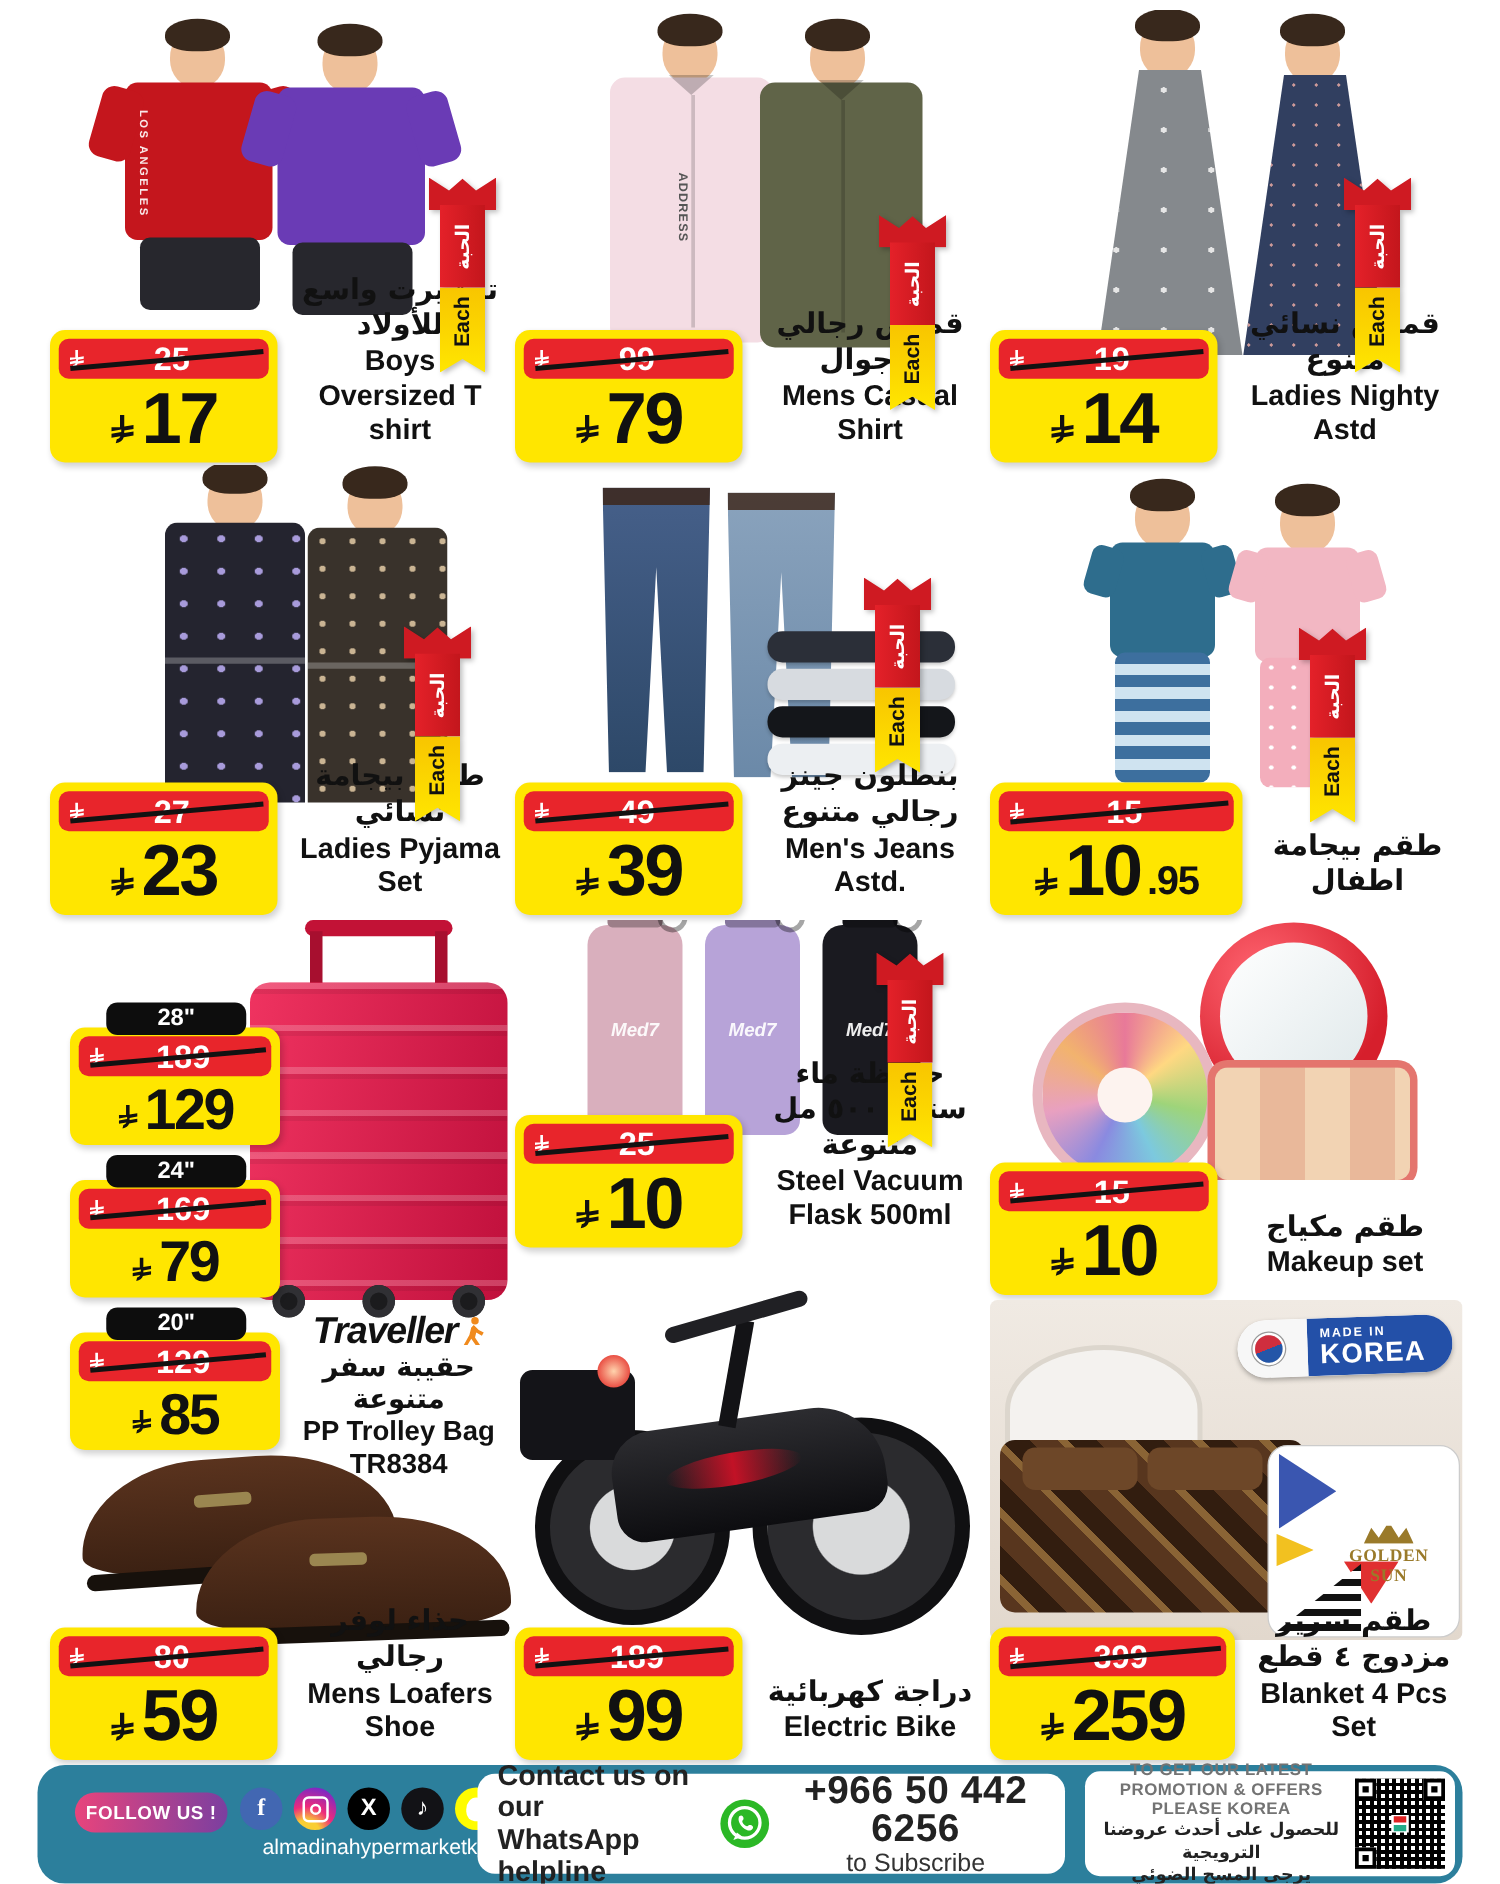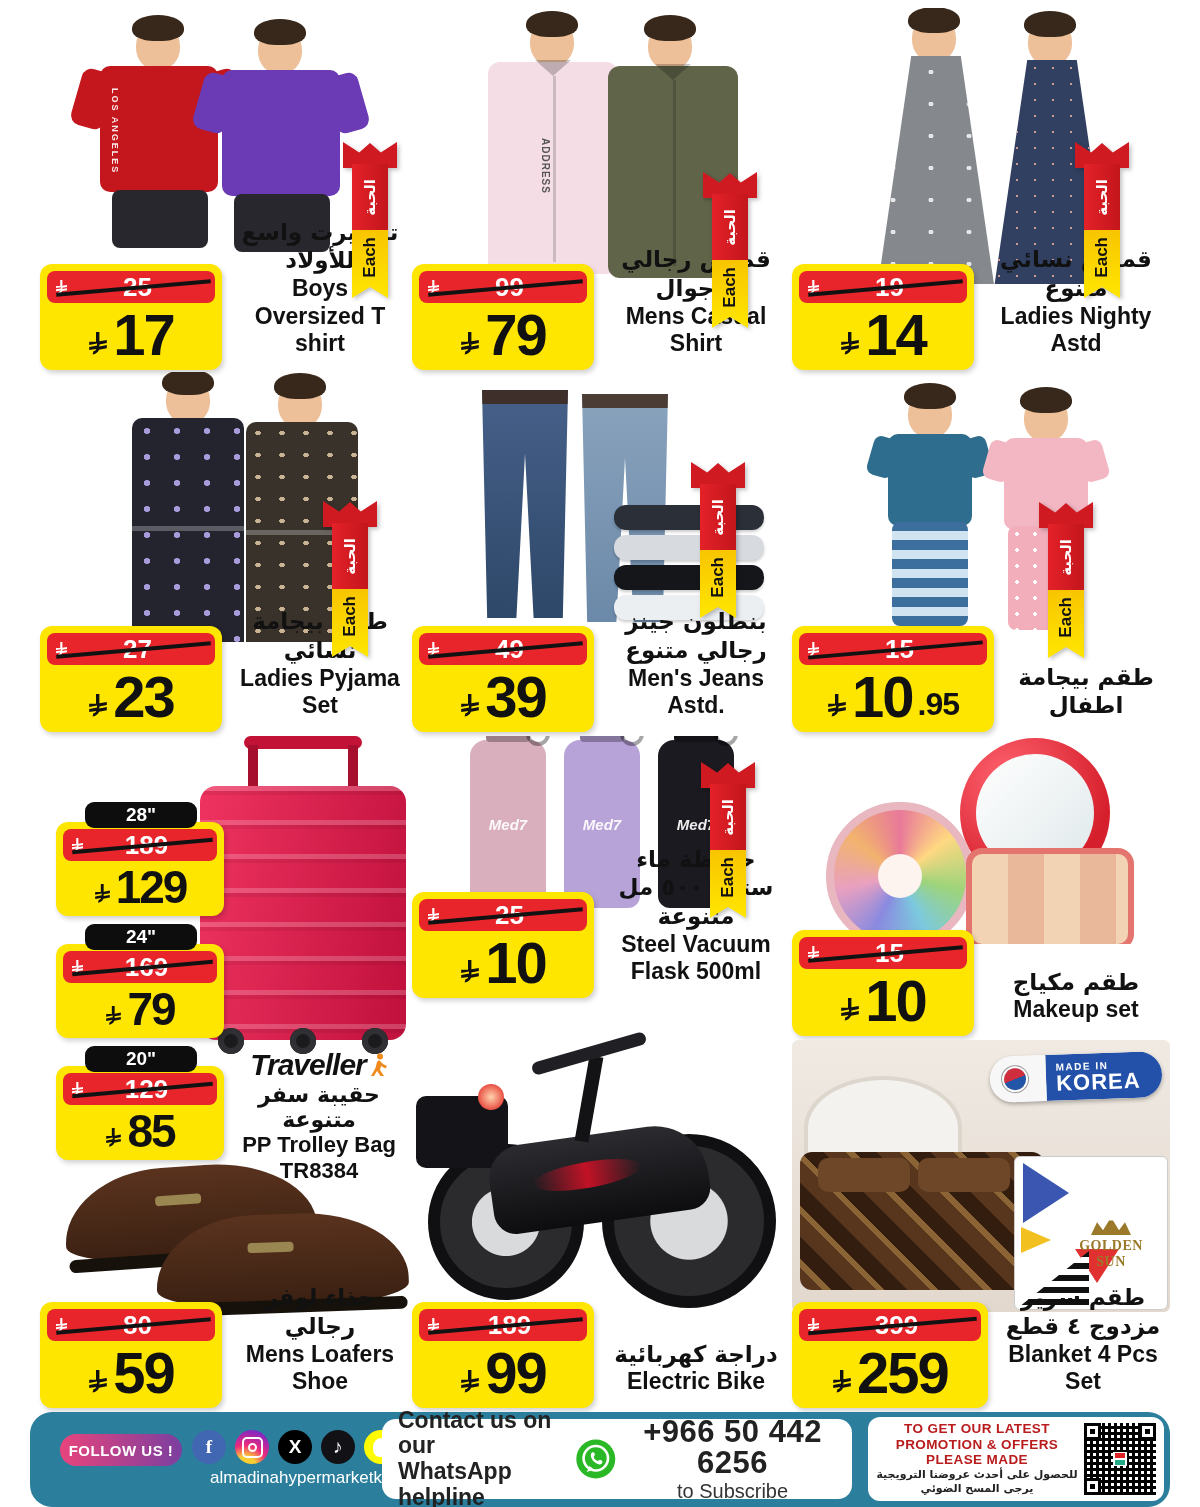--- a/index.html
+++ b/index.html
@@ -152,21 +152,21 @@
   .lamp{position:absolute;width:26px;height:26px;background:radial-gradient(#ffd3ad,#e01818);border-radius:50%;}
   .bikebox{position:absolute;background:#141418;border-radius:10px;}
   .redstreak{position:absolute;width:110px;height:26px;background:linear-gradient(90deg,transparent,#c21226,transparent);
      transform:rotate(-10deg);border-radius:50%;}
 
   .room{position:absolute;inset:0;background:linear-gradient(#f0eae3,#e2d8cd);border-radius:6px;}
   .headboard{position:absolute;left:12px;top:36px;width:150px;height:96px;background:#f4f2ef;border:4px solid #dcd6cd;border-radius:60% 60% 0 0;}
   .mattress{position:absolute;left:8px;top:112px;width:244px;height:138px;border-radius:12px;
      background:repeating-linear-gradient(45deg,#58361e 0 16px,#8a6435 16px 22px,#321d0f 22px 38px);}
   .pillow{position:absolute;width:92px;height:34px;background:#6d4728;border-radius:10px;}
-  .gsbox{position:absolute;right:2px;bottom:2px;width:152px;height:152px;background:#fff;border:1px solid #ccc;border-radius:6px;overflow:hidden;}
+  .gsbox{position:absolute;right:2px;bottom:2px;width:152px;height:152px;background:#fff;border:1px solid #ccc;border-radius:16px;overflow:hidden;}
   .gsbox .tri1{position:absolute;left:8px;top:6px;width:46px;height:60px;background:#3a56b0;clip-path:polygon(0 0,100% 50%,0 100%);}
   .gsbox .tri2{position:absolute;left:60px;bottom:26px;width:44px;height:34px;background:#e03030;clip-path:polygon(0 0,100% 0,50% 100%);}
   .gsbox .tri3{position:absolute;left:6px;top:70px;width:30px;height:26px;background:#f2c120;clip-path:polygon(0 0,100% 50%,0 100%);}
   .stairs{position:absolute;left:4px;bottom:2px;width:70px;height:56px;
      background:repeating-linear-gradient(180deg,#111 0 6px,#fff 6px 12px);clip-path:polygon(0 100%,100% 0,100% 100%);}
   .gstext{position:absolute;right:8px;top:62px;width:96px;text-align:center;color:#9a7a2a;font-family:"Liberation Serif",serif;
      font-weight:bold;font-size:14px;letter-spacing:.5px;}
   .gstext::before{content:"";display:block;margin:0 auto 3px;width:40px;height:16px;background:#9a7a2a;
      clip-path:polygon(0 100%,15% 20%,30% 70%,45% 10%,55% 10%,70% 70%,85% 20%,100% 100%);}
   .kbadge{position:absolute;right:8px;top:14px;width:172px;height:46px;display:flex;border-radius:23px;overflow:hidden;
@@ -199,22 +199,22 @@
   .wcard{position:absolute;left:352px;top:7px;width:470px;height:80px;background:#fff;border-radius:14px;
      display:flex;align-items:center;padding:0 16px;box-sizing:border-box;gap:12px;}
   .wtxt{font-weight:bold;font-size:23px;line-height:1.12;color:#222;}
   .wnum{margin-left:auto;text-align:center;}
   .phone{font-weight:bold;font-size:31px;color:#222;letter-spacing:.5px;line-height:1;}
   .sub{font-size:20px;color:#333;margin-top:2px;}
 
   .scard{position:absolute;left:838px;top:5px;width:296px;height:84px;background:#fff;border-radius:12px;
      display:flex;align-items:center;padding:4px 8px;box-sizing:border-box;gap:6px;}
   .stxt{flex:1;text-align:center;}
-  .s1{font-weight:bold;font-size:13.5px;letter-spacing:.4px;color:#b91c1c;line-height:1.15;}
-  .sar{font-family:"DejaVu Sans",sans-serif;font-weight:bold;font-size:11px;color:#222;line-height:1.3;}
+  .s1{font-weight:bold;font-size:13.5px;letter-spacing:.4px;color:#737373;line-height:1.15;}
+  .sar{font-family:"DejaVu Sans",sans-serif;font-weight:bold;font-size:14px;color:#222;line-height:1.3;}
   .qr{position:relative;width:72px;height:72px;background:
       repeating-linear-gradient(0deg,#000 0 3px,transparent 3px 6px),
       repeating-linear-gradient(90deg,#000 0 3px,#fff 3px 6px);flex:0 0 auto;}
   .finder{position:absolute;width:17px;height:17px;border:3px solid #000;background:#fff;box-sizing:border-box;}
   .finder::before{content:"";position:absolute;left:3px;top:3px;width:5px;height:5px;background:#000;}
   .qf1{left:0;top:0;}.qf2{right:0;top:0;}.qf3{left:0;bottom:0;}
   .qlogo{position:absolute;left:29px;top:29px;width:14px;height:14px;background:#fff;}
   .qlogo::before{content:"";position:absolute;left:2px;top:1px;width:10px;height:5px;background:#d22;}
   .qlogo::after{content:"";position:absolute;left:2px;bottom:1px;width:10px;height:5px;background:#2a8;}
 </style>
@@ -746,21 +746,21 @@
       <div class="wnum">
         <div class="phone">+966 50 442 6256</div>
         <div class="sub">to Subscribe</div>
       </div>
     </div>
 
     <div class="scard">
       <div class="stxt">
         <div class="s1">TO GET OUR LATEST</div>
         <div class="s1">PROMOTION &amp; OFFERS</div>
-        <div class="s1">PLEASE  MADE</div>
+        <div class="s1">PLEASE  KOREA</div>
         <div class="sar" dir="rtl">للحصول على أحدث عروضنا الترويجية</div>
         <div class="sar" dir="rtl">يرجى المسح الضوئي</div>
       </div>
       <div class="qr">
         <span class="finder qf1"></span>
           <span class="finder qf2"></span>
           <span class="finder qf3"></span>
         <span class="qlogo"></span>
       </div>
     </div>

